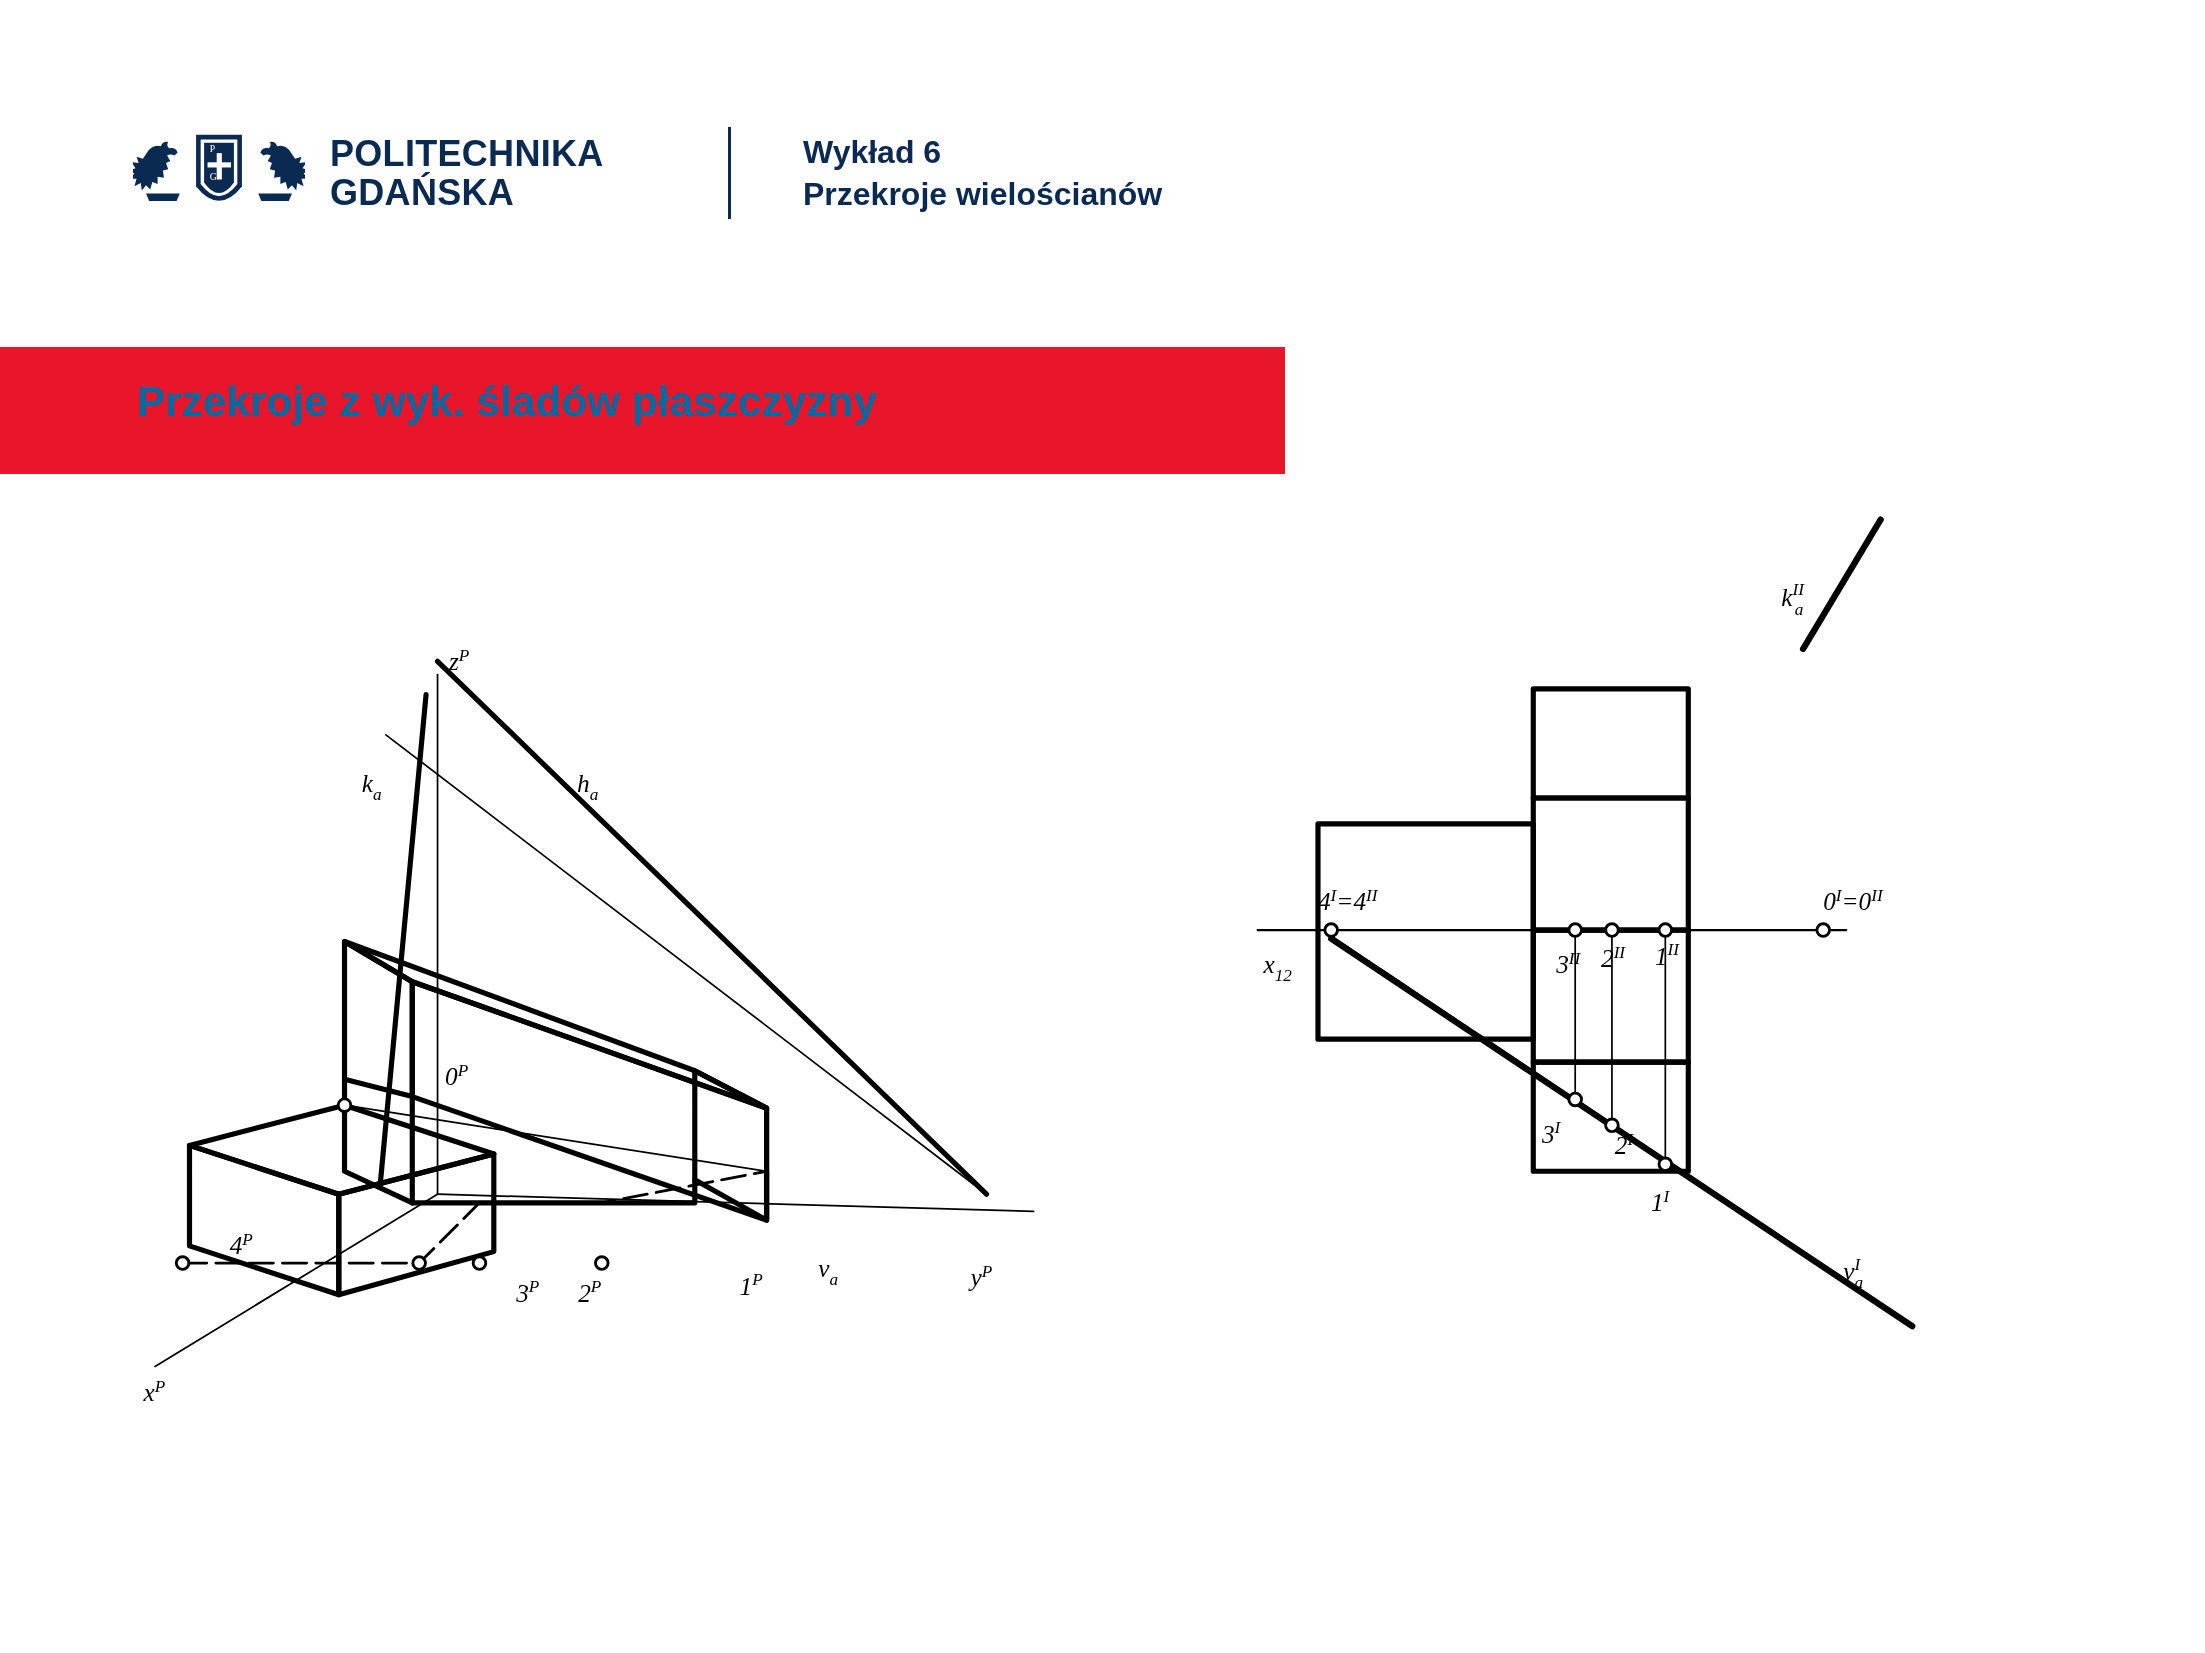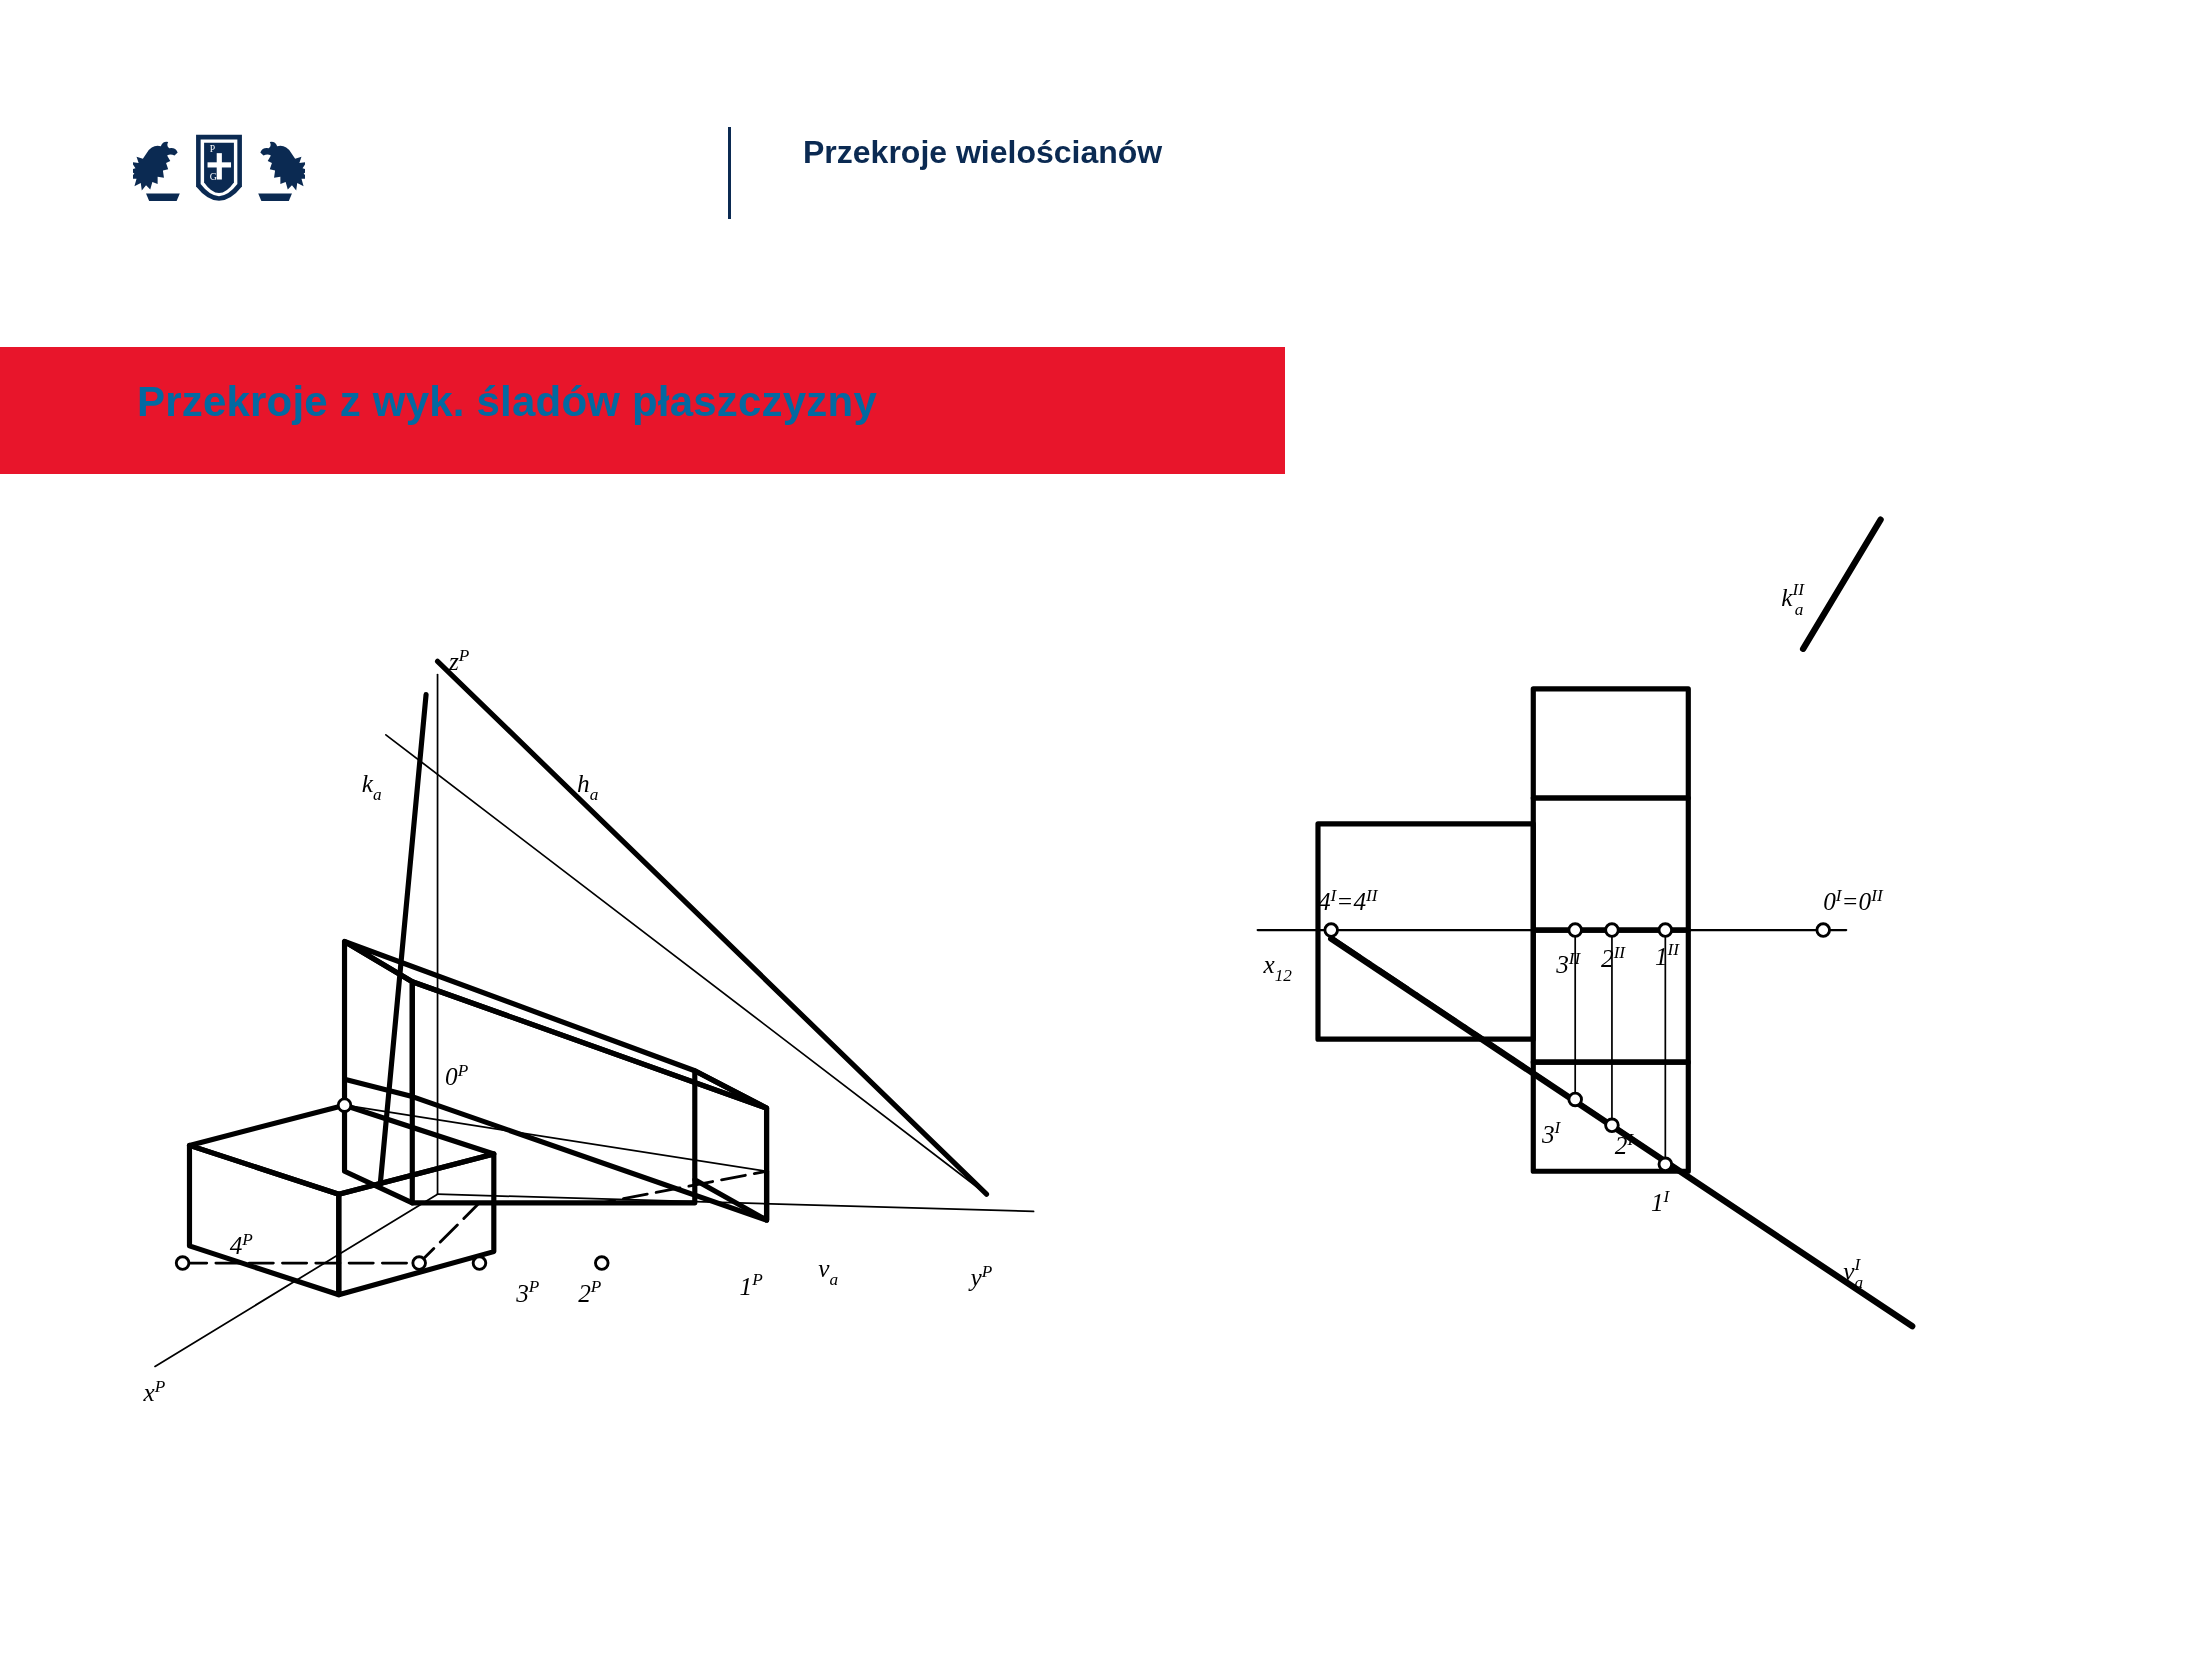--- a/index.html
+++ b/index.html
@@ -124,25 +124,30 @@
         <path d="M110 20 L190 20 L190 110 Q150 160 110 110 Z" fill="#0b2a52"></path>
         <path d="M118 28 L182 28 L182 106 Q150 148 118 106 Z" fill="#ffffff"></path>
         <path d="M124 34 L176 34 L176 103 Q150 140 124 103 Z" fill="#0b2a52"></path>
 
         <rect x="146" y="52" width="9" height="46" fill="#ffffff"></rect>
         <rect x="130" y="68" width="41" height="9" fill="#ffffff"></rect>
         <text x="134" y="50" font-family="Liberation Serif, serif" font-size="17" fill="#ffffff">P</text>
         <text x="134" y="98" font-family="Liberation Serif, serif" font-size="17" fill="#ffffff">G</text>
       </svg>
     </div>
+    <div class="uni-name">
+      <div>POLITECHNIKA</div>
+      <div>GDAŃSKA</div>
+    </div>
   </div>
 
   <div class="divider"></div>
 
   <div class="lecture-block">
+    <div>Wykład 6</div>
     <div>Przekroje wielościanów</div>
   </div>
 </div>
 
 <div class="title-bar"></div>
 <div class="title-bar-text">Przekroje z wyk. śladów płaszczyzny</div>
 
 <div class="canvas">
 
   <svg width="1091" height="1120" viewBox="0 0 1900 1950" style="position:absolute;left:0;top:0;">

